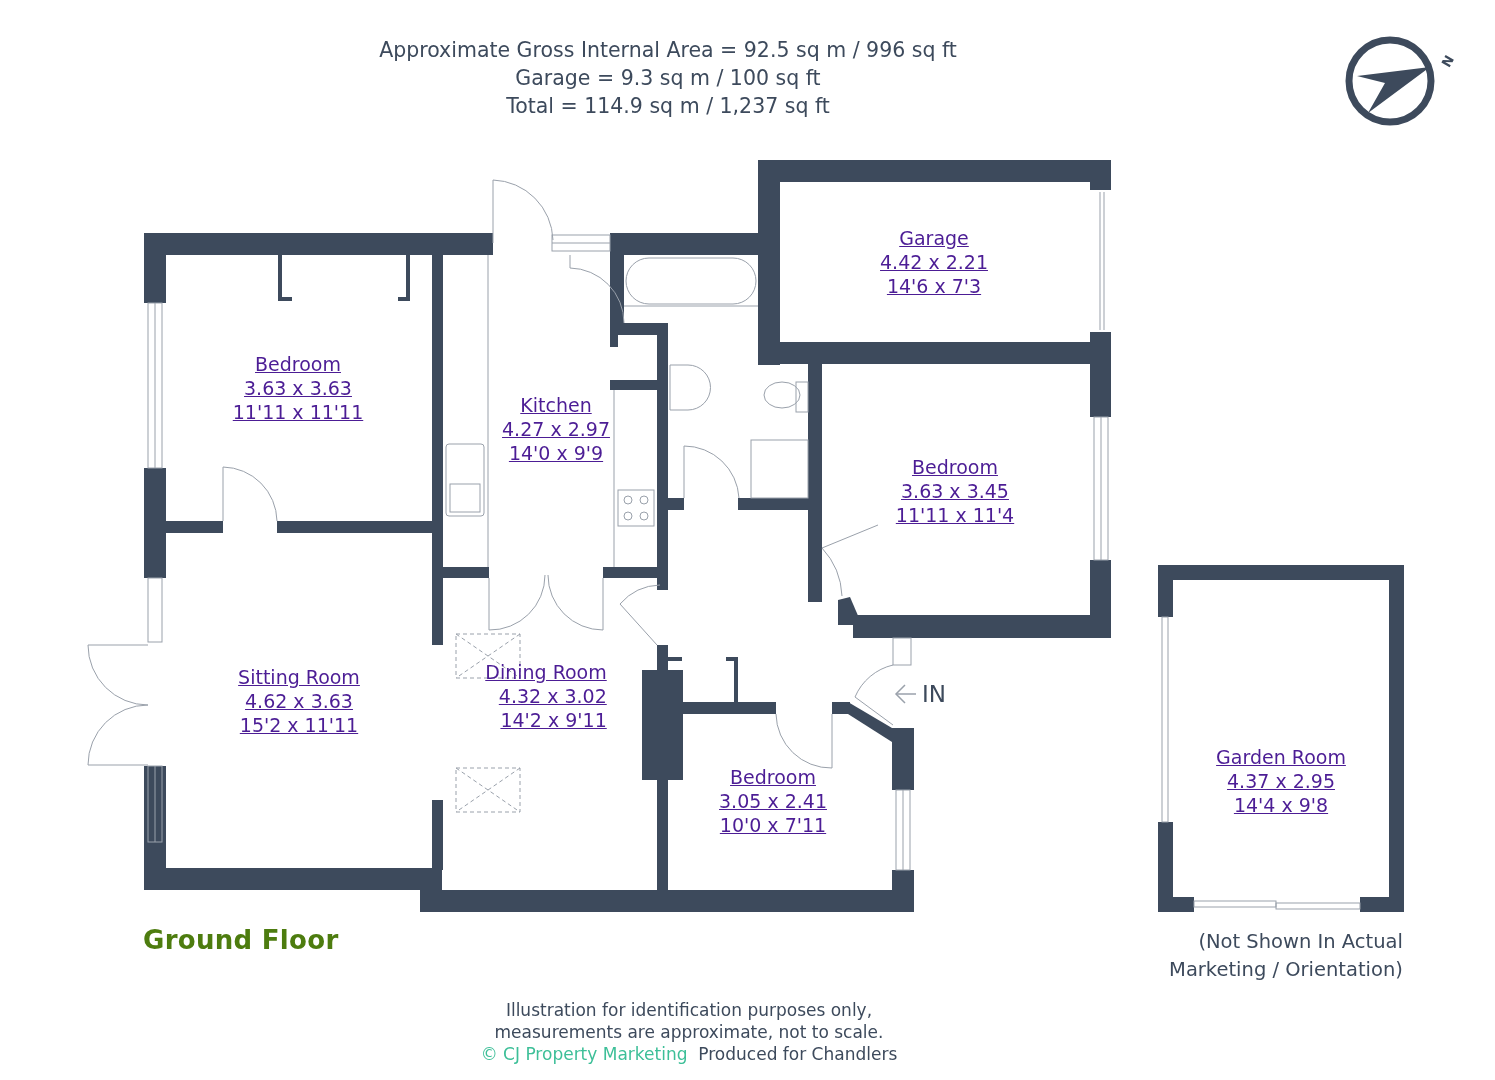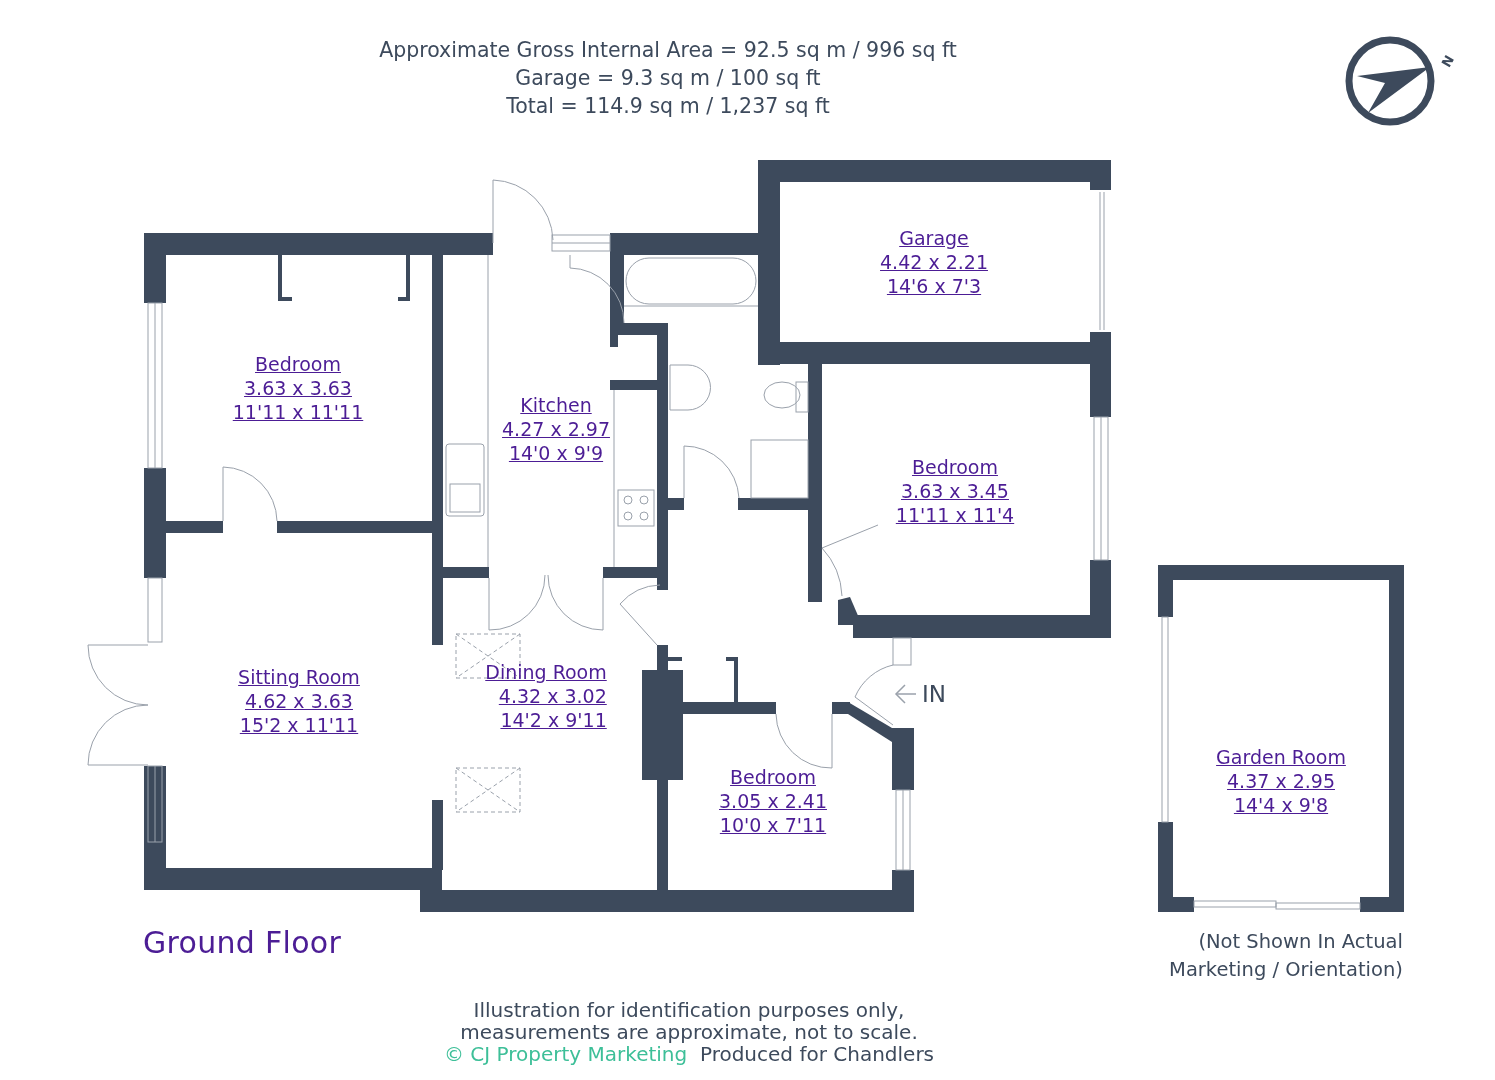--- a/index.html
+++ b/index.html
@@ -4,26 +4,26 @@
 <style>
   html, body { margin:0; padding:0; background:#ffffff; }
   body { width:1495px; height:1080px; position:relative; overflow:hidden;
          font-family:"DejaVu Sans", "Liberation Sans", sans-serif; color:#3d4a5c; }
   .header { position:absolute; left:0; top:36px; width:1336px; text-align:center;
             font-size:20.5px; line-height:28px; color:#3d4a5c; }
   .header div { white-space:nowrap; }
   svg.plan { position:absolute; left:0; top:0; }
   .label { position:absolute; text-align:center; font-size:19px; line-height:24px;
            color:#4c1d95; white-space:nowrap; transform:translateX(-50%);text-decoration:underline; }
-  .floor-title { position:absolute; left:143px; top:925px; font-size:30px;
-                 font-weight:normal; color:#4c1d95; letter-spacing:0.3px; }
+  .floor-title { position:absolute; left:143px; top:925px; font-size:26px;
+                 font-weight:bold; color:#4d7c0f; letter-spacing:0.3px; }
   .note { position:absolute; left:1286px; top:928px; transform:translateX(-50%);
           text-align:right; font-size:19.5px; line-height:28px; color:#3d4a5c; white-space:nowrap; }
   .footer { position:absolute; left:0; top:999px; width:1378px; text-align:center;
-            font-size:20px; line-height:22px; color:#3d4a5c; }
+            font-size:17px; line-height:22px; color:#3d4a5c; }
   .footer .brand { color:#3dbf98; }
   .in-label { position:absolute; left:922px; top:681px; font-size:23px; color:#3d4a5c; }
 </style>
 </head>
 <body>
 
 <div class="header">
   <div>Approximate Gross Internal Area = 92.5 sq m / 996 sq ft</div>
   <div>Garage = 9.3 sq m / 100 sq ft</div>
   <div>Total = 114.9 sq m / 1,237 sq ft</div>

